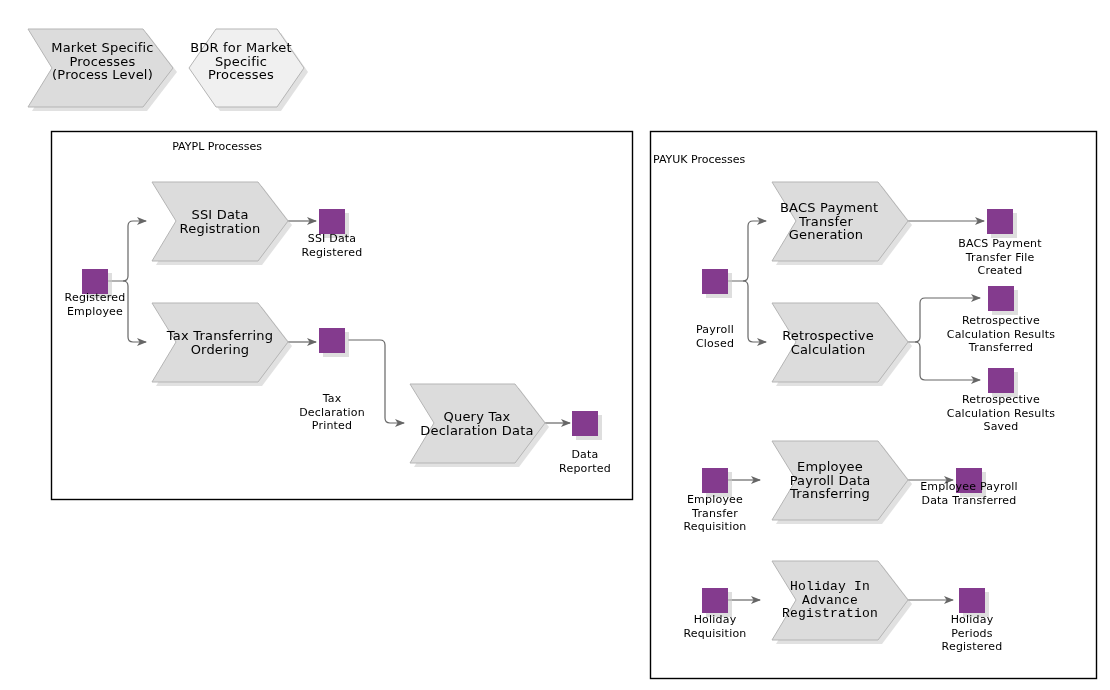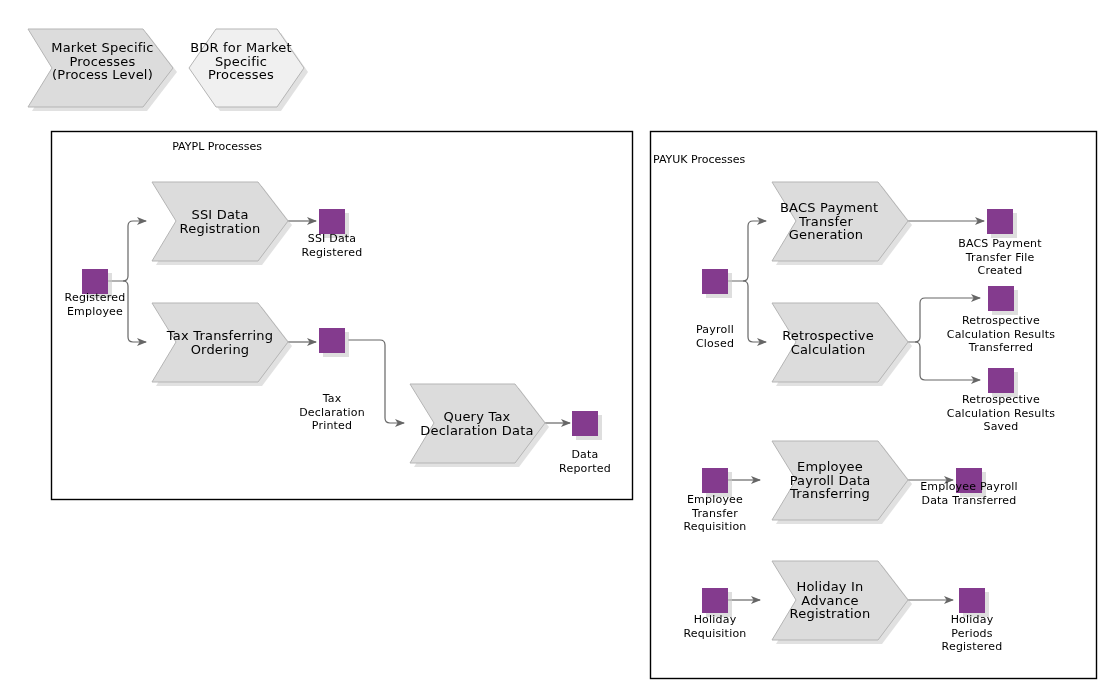--- a/index.html
+++ b/index.html
@@ -208,21 +208,21 @@
 Reported</div>
 
 <div class="lbl proc" style="left:780px; top:201px; width:92px;">BACS Payment
 Transfer
 Generation</div>
 <div class="lbl proc" style="left:778px; top:329px; width:100px;">Retrospective
 Calculation</div>
 <div class="lbl proc" style="left:782px; top:460px; width:96px;">Employee
 Payroll Data
 Transferring</div>
-<div class="lbl proc" style="left:782px; top:580px; width:96px;">Holiday In
+<div class="lbl proc" style="left:782px; top:580px; width:96px;font-family:Liberation Mono, monospace;">Holiday In
 Advance
 Registration</div>
 
 <div class="lbl" style="left:660px; top:291px; width:110px;margin-top:32px;">Payroll
 Closed</div>
 <div class="lbl" style="left:940px; top:237px; width:120px;">BACS Payment
 Transfer File
 Created</div>
 <div class="lbl" style="left:936px; top:314px; width:130px;">Retrospective
 Calculation Results

